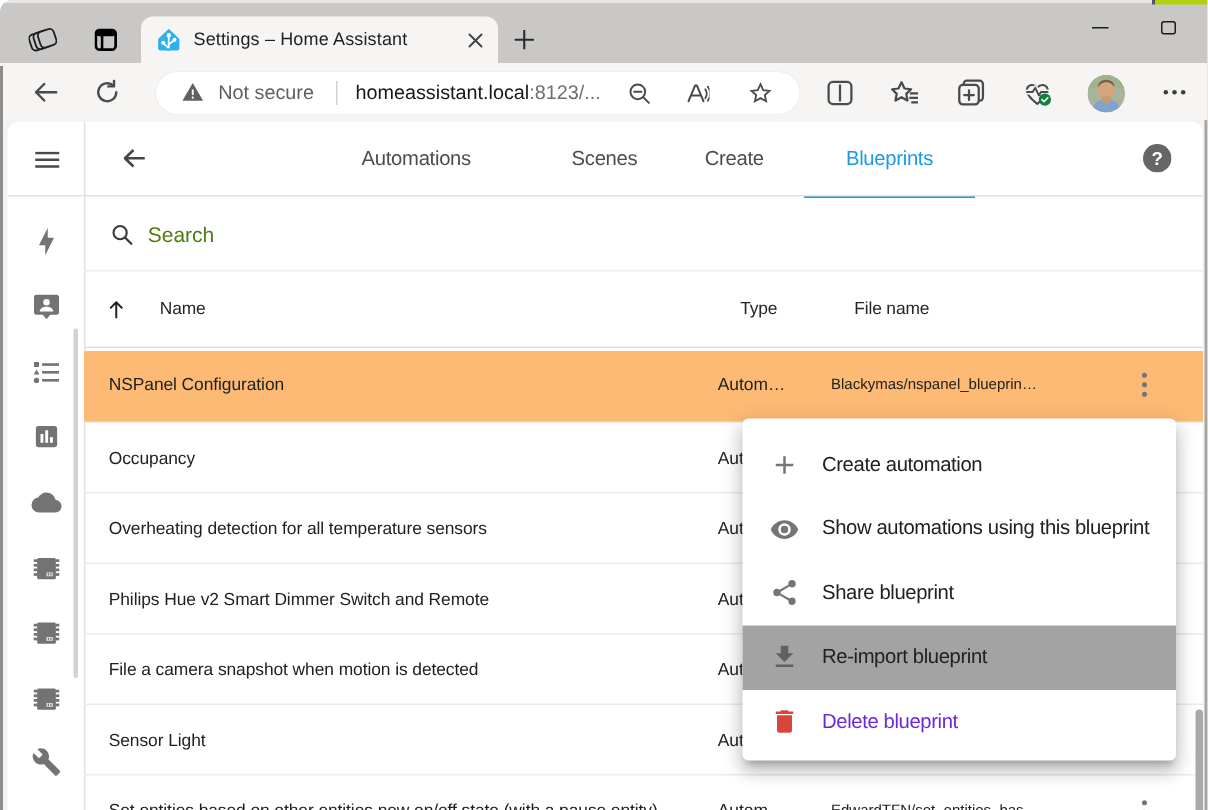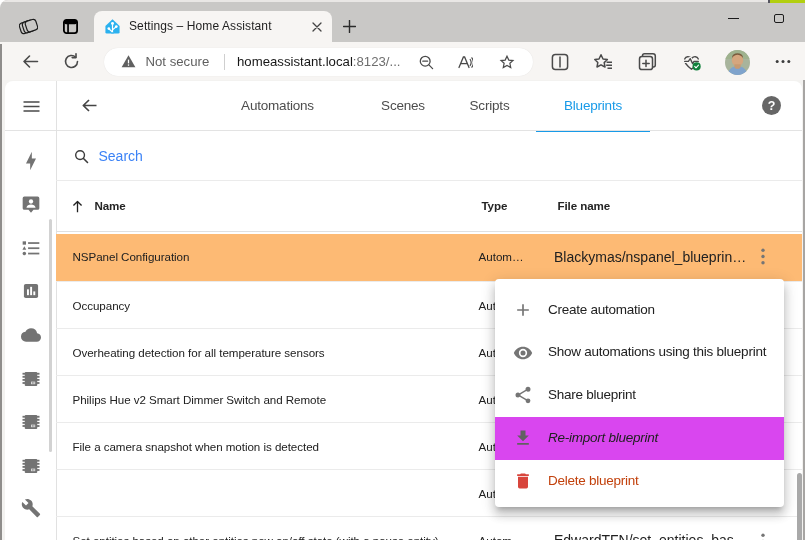--- a/index.html
+++ b/index.html
@@ -32,28 +32,28 @@
   #pagegapbg { position:absolute; left:0; top:80px; width:805px; height:460px; background:#f3f2f0; }
 
   
   #sidebar-divider { position:absolute; left:51.5px; top:0; width:1px; height:459.5px; background:#e1e1e1; }
   #topbar-border { position:absolute; left:0; top:49px; width:797px; height:1px; background:#e3e3e3; }
   .hatab { position:absolute; top:12px; height:26px; line-height:26px; font-size:13.5px;
     letter-spacing:-0.2px; color:#4d4d4d; transform:translateX(-50%); }
   #bluetab { color:#189ae8; }
   #blueline { position:absolute; left:531.5px; top:49px; width:114px; height:2px; background:#189ae8; }
   #search-border { position:absolute; left:51.5px; top:99px; width:745.5px; height:1px; background:#ebebeb; }
-  #searchtxt { position:absolute; left:94px; top:62px; height:26px; line-height:26px; font-size:14px; color:#3b82f6; }
+  #searchtxt { position:absolute; left:94px; top:62px; height:26px; line-height:26px; font-size:14px; color:#4d7c0f; }
   #header-border { position:absolute; left:51.5px; top:150.5px; width:745.5px; height:1px; background:#e0e0e0; }
-  .hcell { position:absolute; top:112px; height:26px; line-height:26px; font-size:11.6px; font-weight:700; color:#242424; letter-spacing:-0.1px;}
+  .hcell { position:absolute; top:112px; height:26px; line-height:26px; font-size:11.6px; font-weight:400; color:#242424; letter-spacing:-0.1px;margin-left:12px;}
   .row { position:absolute; left:51.5px; width:745.5px; height:47px; }
   .rowline { position:absolute; left:0; bottom:0; width:100%; height:1px; background:#ebebeb; }
   .cname { position:absolute; left:16.5px; top:0; height:47px; line-height:47px; font-size:11.6px; color:#212121; letter-spacing:-0.05px; white-space:nowrap;}
   .ctype { position:absolute; left:422.5px; top:0; height:47px; line-height:47px; font-size:11.6px; color:#212121; white-space:nowrap;}
-  .cfile { position:absolute; left:498px; top:0; height:47px; line-height:47px; font-size:14px; color:#212121; white-space:nowrap;}
+  .cfile { position:absolute; left:498px; top:0; height:47px; line-height:47px; font-size:10px; color:#212121; white-space:nowrap;}
   .kebab { position:absolute; left:705px; top:13px; }
 
   
   #side-scroll { position:absolute; left:44px; top:138.5px; width:3.5px; height:233px; background:#d2d2d2; border-radius:2px; }
   #main-scroll { position:absolute; left:792.5px; top:392px; width:5px; height:68px; background:#a9a9a9; border-radius:3px 3px 0 0; }
 
   
   #menu { position:absolute; left:490px; top:198px; width:289px; height:228px; background:#fff; border-radius:4px;
     box-shadow:0 5px 5px -3px rgba(0,0,0,.2), 0 8px 10px 1px rgba(0,0,0,.14), 0 3px 14px 2px rgba(0,0,0,.12);
     z-index:30; }
@@ -198,21 +198,21 @@
   <div id="page">
     
     <svg class="abs" style="left:18px;top:20px" width="17" height="11" viewBox="0 0 17 11">
       <path d="M0.5 1 H16.5 M0.5 5.5 H16.5 M0.5 10 H16.5" stroke="#4a4a4a" stroke-width="1.6"></path>
     </svg>
     <svg class="abs" style="left:76px;top:16px" width="17" height="17" viewBox="0 0 17 17">
       <path d="M15.5 8.5 H2 M8 3 L2.3 8.5 L8 14" fill="none" stroke="#454545" stroke-width="1.7" stroke-linejoin="round"></path>
     </svg>
     <div class="hatab" style="left:273px;">Automations</div>
     <div class="hatab" style="left:386.5px;margin-left:12px;">Scenes</div>
-    <div class="hatab" style="left:485px;">Scripts</div>
+    <div class="hatab" style="left:485px;">Create</div>
     <div class="hatab" id="bluetab" style="left:588.5px;">Blueprints</div>
     <div id="blueline"></div>
     
     <svg class="abs" style="left:757.5px;top:15px" width="19" height="19" viewBox="0 0 19 19">
       <circle cx="9.5" cy="9.5" r="9.5" fill="#666"></circle>
       <text x="9.5" y="14" text-anchor="middle" font-size="12.5" font-weight="bold" fill="#fff" font-family="Liberation Sans">?</text>
     </svg>
     <div id="topbar-border"></div>
     <div id="sidebar-divider"></div>
 
@@ -334,20 +334,21 @@
       <div class="cname">Philips Hue v2 Smart Dimmer Switch and Remote</div>
       <div class="ctype">Autom…</div>
       <div class="rowline"></div>
     </div>
     <div class="row" style="top:342px;">
       <div class="cname">File a camera snapshot when motion is detected</div>
       <div class="ctype">Autom…</div>
       <div class="rowline"></div>
     </div>
     <div class="row" style="top:389px;">
+      <div class="cname">Sensor Light</div>
       <div class="ctype">Autom…</div>
       <div class="rowline"></div>
     </div>
     <div class="row" style="top:436px;">
       <div class="cname">Set entities based on other entities new on/off state (with a pause entity)</div>
       <div class="ctype">Autom…</div>
       <div class="cfile">EdwardTFN/set_entities_bas…</div>
       <svg class="kebab" style="top:16px" width="4" height="17" viewBox="0 0 4 17">
           <circle cx="2" cy="2.2" r="1.7" fill="#757575"></circle>
           <circle cx="2" cy="8.5" r="1.7" fill="#757575"></circle>
@@ -369,31 +370,31 @@
             <path fill="#757575" d="M19 13h-6v6h-2v-6H5v-2h6V5h2v6h6z"></path>
           </svg>
         <div class="mtxt">Create automation</div>
       </div>
       <div class="mitem" style="top:95.6px;">
         <svg class="micon" width="20" height="20" viewBox="0 0 24 24">
             <path fill="#757575" d="M18 16.08c-.76 0-1.44.3-1.96.77L8.91 12.7c.05-.23.09-.46.09-.7s-.04-.47-.09-.7l7.05-4.11c.54.5 1.25.81 2.04.81a3 3 0 0 0 3-3 3 3 0 0 0-3-3 3 3 0 0 0-3 3c0 .24.04.47.09.7L8.04 9.81C7.5 9.31 6.79 9 6 9a3 3 0 0 0-3 3 3 3 0 0 0 3 3c.79 0 1.5-.31 2.04-.81l7.12 4.16c-.05.21-.08.43-.08.65a2.92 2.92 0 0 0 2.92 2.92 2.92 2.92 0 0 0 2.92-2.92A2.92 2.92 0 0 0 18 16.08Z"></path>
           </svg>
         <div class="mtxt">Share blueprint</div>
       </div>
-      <div class="mitem" style="top:138.4px; background:#d946ef;font-style:italic;">
+      <div class="mitem" style="top:138.4px; background:#a3a3a3;">
         <svg class="micon" width="20" height="20" viewBox="0 0 24 24">
             <path fill="#616161" d="M5 20h14v-2H5v2M19 9h-4V3H9v6H5l7 7 7-7Z"></path>
           </svg>
         <div class="mtxt">Re-import blueprint</div>
       </div>
       <div class="mitem" style="top:181.2px;">
         <svg class="micon" width="20" height="20" viewBox="0 0 24 24">
             <path fill="#d8453c" d="M19 4h-3.5l-1-1h-5l-1 1H5v2h14M6 19a2 2 0 0 0 2 2h8a2 2 0 0 0 2-2V7H6v12Z"></path>
           </svg>
-        <div class="mtxt" style="color:#c2410c;">Delete blueprint</div>
+        <div class="mtxt" style="color:#6d28d9;">Delete blueprint</div>
       </div>
     </div>
 
     <div id="main-scroll"></div>
   </div>
 
   <div id="lborder"></div>
   <div id="rborder"></div>
   <div id="topedge"></div>
   <div id="greenstrip"></div>

